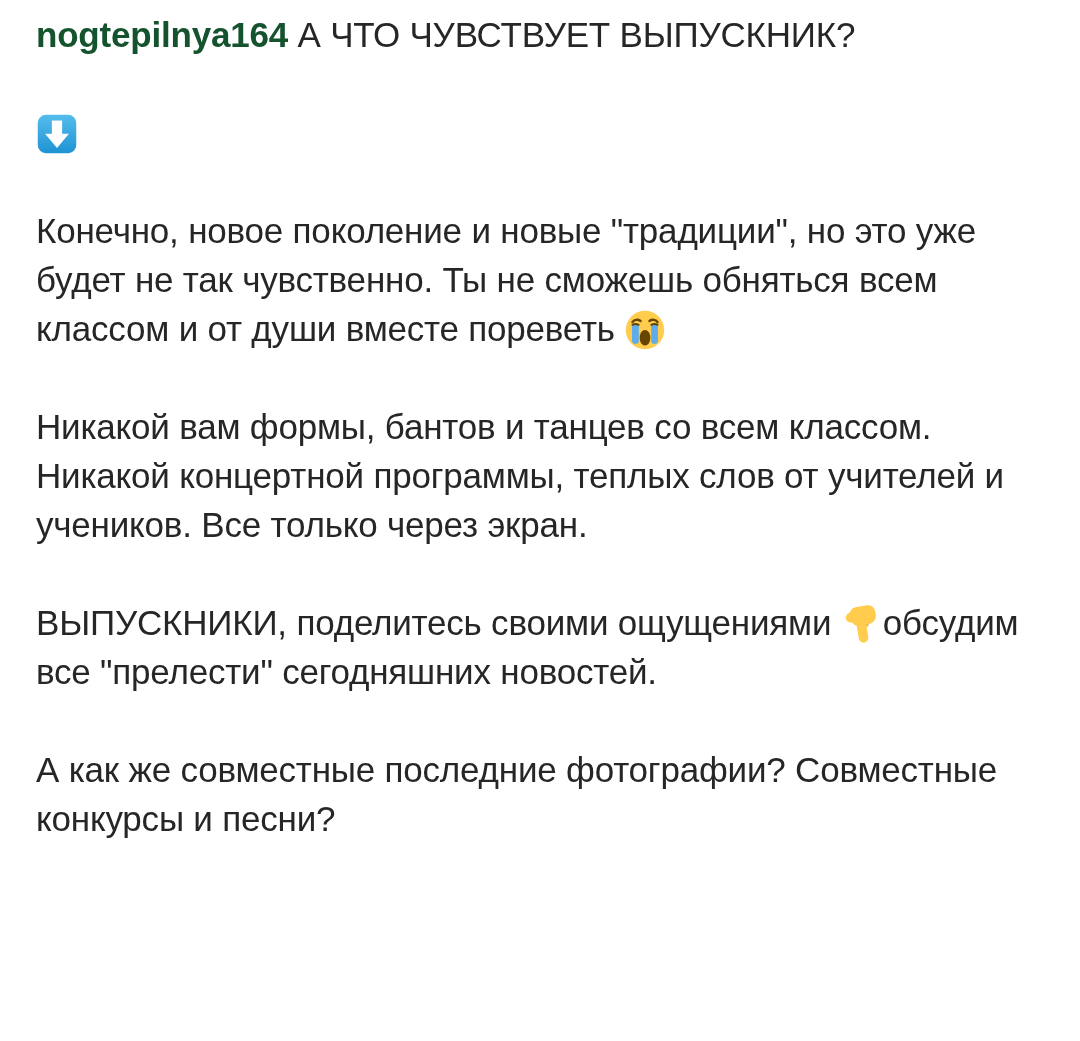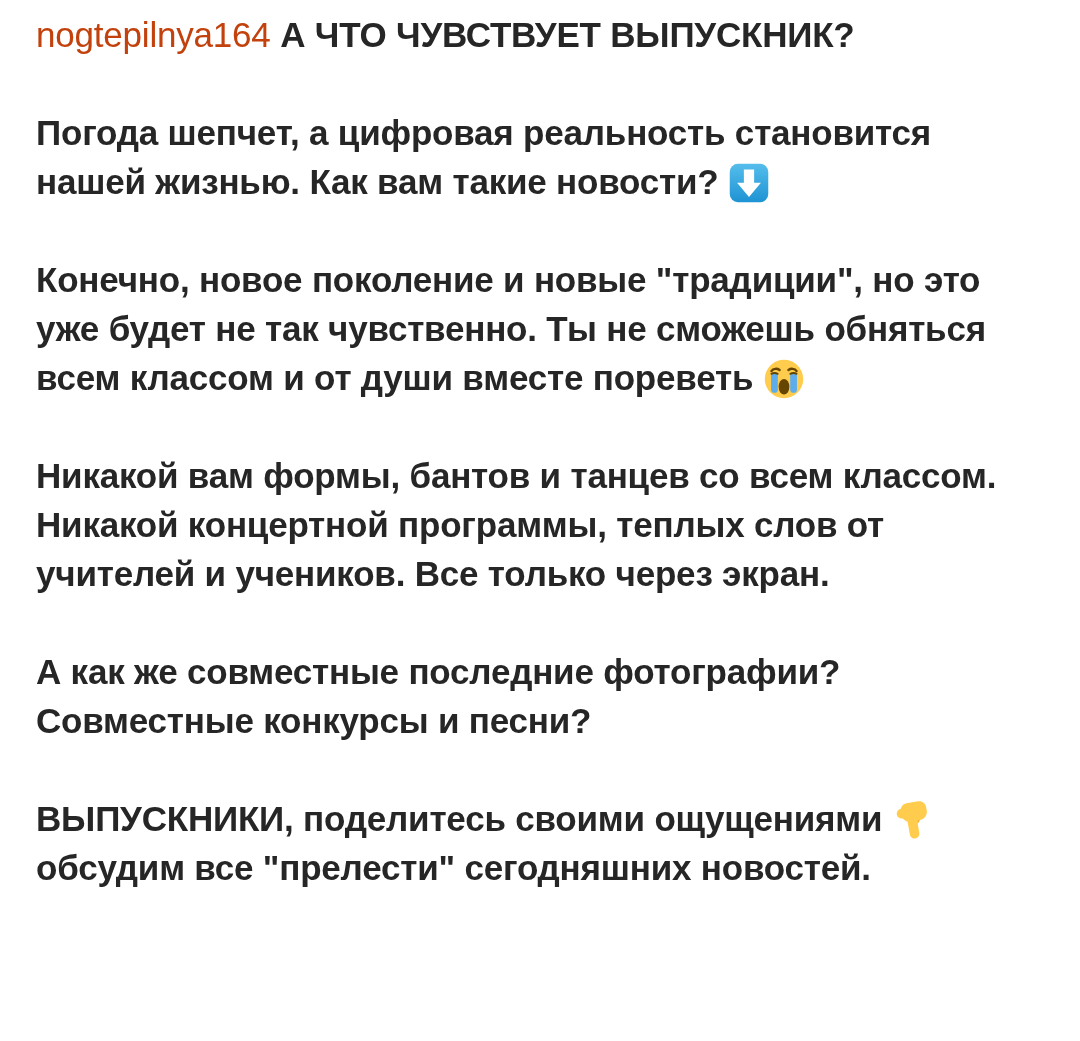--- a/index.html
+++ b/index.html
@@ -20,25 +20,25 @@
     letter-spacing: -0.2px;
     color: #262626;
   }
   .para {
     margin: 0 0 49px 0;
   }
   .para:last-child {
     margin-bottom: 0;
   }
   .username {
-    font-weight: 400;
-    color: #c2410c;
+    font-weight: 700;
+    color: #14532d;
     cursor: pointer;
   }
-  .text { font-weight: 700; }
+  .text { font-weight: 400; }
   .emoji {
     display: inline-block;
     width: 42px;
     height: 42px;
     vertical-align: -10px;
     line-height: 0;
   }
   .emoji svg { width: 42px; height: 42px; display: block; }
   #emoji-defs { position: absolute; width: 0; height: 0; overflow: hidden; }
 </style>
@@ -84,24 +84,24 @@
         <path d="M9.8 6.5 C6.8 6.8 5 9 5.2 11.3 C5.4 13.6 7.4 15.3 10.2 15 Z" fill="#FFCC4D"></path>
         <rect x="13.2" y="13" width="8.2" height="21" rx="4.1" fill="#FFCC4D"></rect>
         <path d="M21.4 18.8 L21.4 22 L24 19 Z" fill="#F0B431"></path>
       </g>
     </symbol>
   </defs>
 </svg>
 
 <div class="caption">
     <p class="para"><span class="username">nogtepilnya164</span><span class="text"> А ЧТО ЧУВСТВУЕТ ВЫПУСКНИК?</span></p>
-    <p class="para"><span class="text">Погода шепчет, а цифровая реальность становится нашей жизнью. Как вам такие новости? </span><span class="emoji" role="img" aria-label="⬇️"><svg viewBox="0 0 36 36">
+    <p class="para"><span class="emoji" role="img" aria-label="⬇️"><svg viewBox="0 0 36 36">
           <use href="#emoji-down-arrow"></use>
         </svg></span></p>
     <p class="para"><span class="text">Конечно, новое поколение и новые "традиции", но это уже будет не так чувственно. Ты не сможешь обняться всем классом и от души вместе пореветь </span><span class="emoji" role="img" aria-label="😭"><svg viewBox="0 0 36 36">
           <use href="#emoji-loudly-crying-face"></use>
         </svg></span></p>
     <p class="para"><span class="text">Никакой вам формы, бантов и танцев со всем классом. Никакой концертной программы, теплых слов от учителей и учеников. Все только через экран.</span></p>
-    <p class="para"><span class="text">А как же совместные последние фотографии? Совместные конкурсы и песни?</span></p>
     <p class="para"><span class="text">ВЫПУСКНИКИ, поделитесь своими ощущениями </span><span class="emoji" role="img" aria-label="👇"><svg viewBox="0 0 36 36">
           <use href="#emoji-backhand-index-pointing-down"></use>
         </svg></span><span class="text">обсудим все "прелести" сегодняшних новостей.</span></p>
+    <p class="para"><span class="text">А как же совместные последние фотографии? Совместные конкурсы и песни?</span></p>
   </div>
 
 </body></html>

